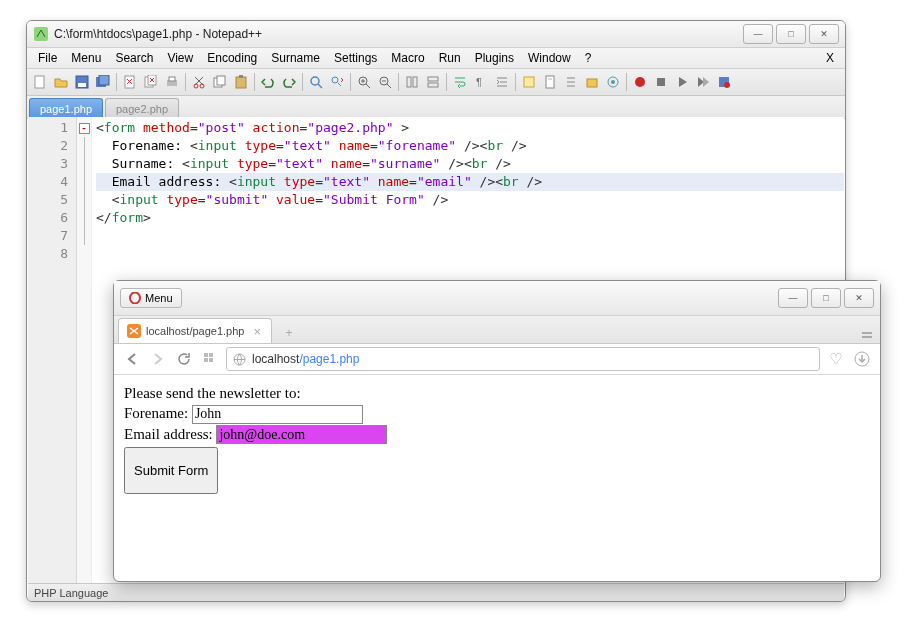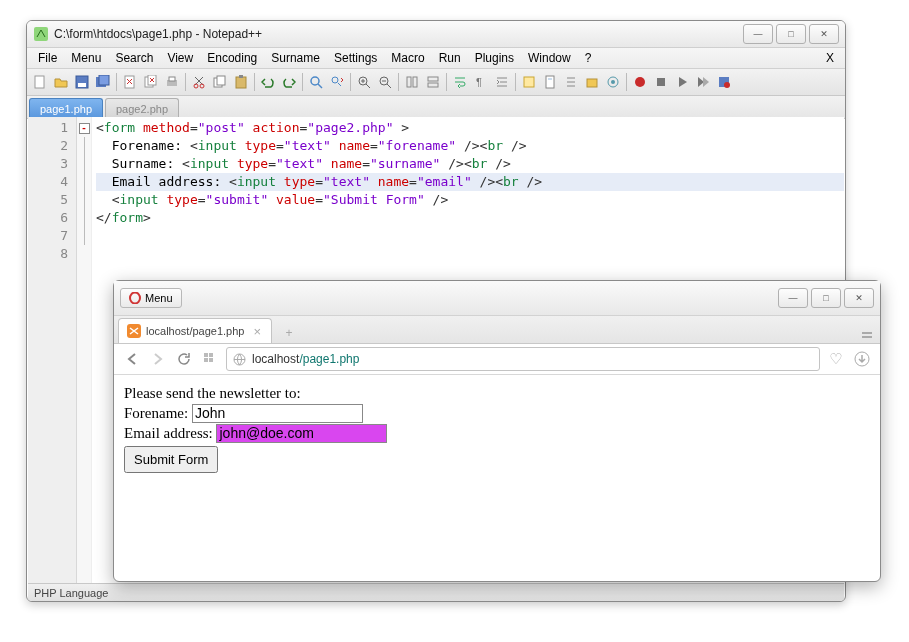--- a/index.html
+++ b/index.html
@@ -40,25 +40,25 @@
 .menubtn{height:18px;padding:0 8px;border:1px solid #b8b8b8;border-radius:3px;background:linear-gradient(#fdfdfd,#eaeaea);display:inline-flex;align-items:center;gap:4px;cursor:pointer;font-size:11px}
 .btabbar{height:27px;background:linear-gradient(#f0f0f0,#e5e5e5);border-bottom:1px solid #c8c8c8;display:flex;align-items:flex-end;padding-left:4px}
 .btab{height:24px;padding:0 10px 0 8px;background:#fff;border:1px solid #c4c4c4;border-bottom:none;border-radius:4px 4px 0 0;display:flex;align-items:center;gap:5px;font-size:11px;color:#444}
 .btab .close{color:#aaa;cursor:pointer;font-size:13px;margin-left:4px}
 .newtab{width:22px;height:20px;display:flex;align-items:center;justify-content:center;color:#aaa;margin-left:6px;cursor:pointer}
 .sidebtn{margin-left:auto;margin-right:6px;color:#aaa}
 .navbar{height:30px;background:#fff;border-bottom:1px solid #d8d8d8;display:flex;align-items:center;padding:0 8px;gap:6px}
 .navbtn{width:20px;height:20px;display:inline-flex;align-items:center;justify-content:center;color:#888;cursor:pointer}
 .urlbar{flex:1;height:22px;border:1px solid #c4c4c4;border-radius:3px;display:flex;align-items:center;padding:0 6px;gap:6px;font-size:12px}
 .urlbar .host{color:#333}
-.urlbar .path{color:#0f766e}
+.urlbar .path{color:#3b82f6}
 .page{padding:8px 10px;font-family:"Times New Roman",serif;font-size:15px;color:#000;line-height:20px}
-.page input[type=text]{height:17px;font-family:Liberation Sans, sans-serif;font-size:14px;padding:0 2px;border:1px solid #888;background:#fff;width:165px}
+.page input[type=text]{height:17px;font-family:Liberation Serif, serif;font-size:14px;padding:0 2px;border:1px solid #888;background:#fff;width:165px}
 .page input.yellow{background:#d946ef}
-.page button{font-size:13px;padding:4px 8px;margin-top:3px}
+.page button{font-size:13px;padding:14px 8px;margin-top:3px}
 svg{display:block}
 </style>
 </head>
 <body>
 
 <div class="window" style="left:26px;top:20px;width:818px;height:580px">
   <div class="titlebar">
     <span class="icon">
         <svg width="14" height="14">
           <rect width="14" height="14" fill="#8fd67a" rx="2"></rect>

